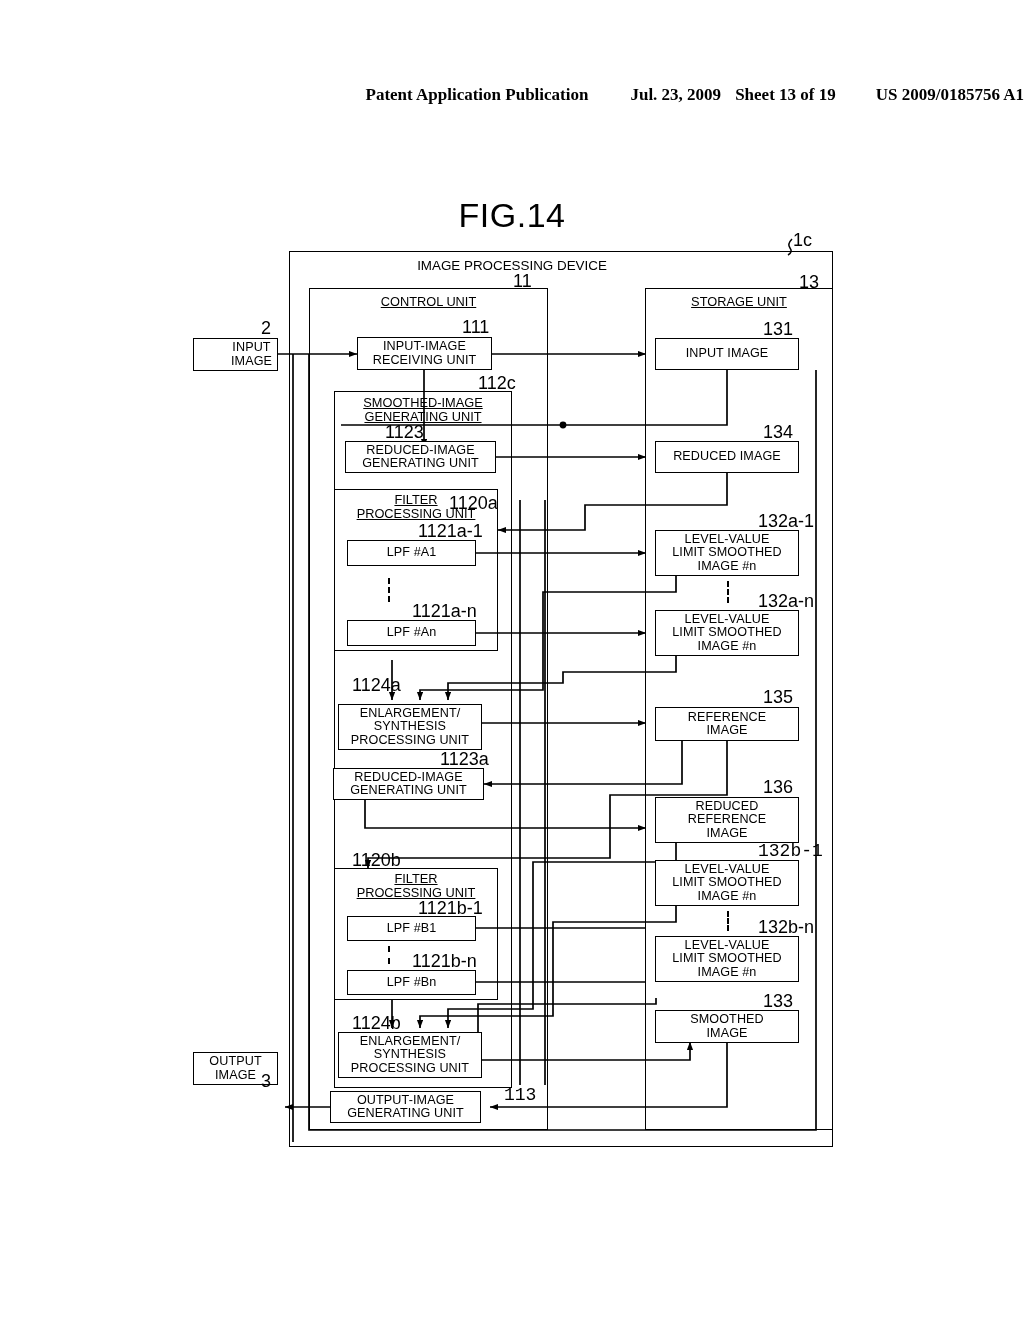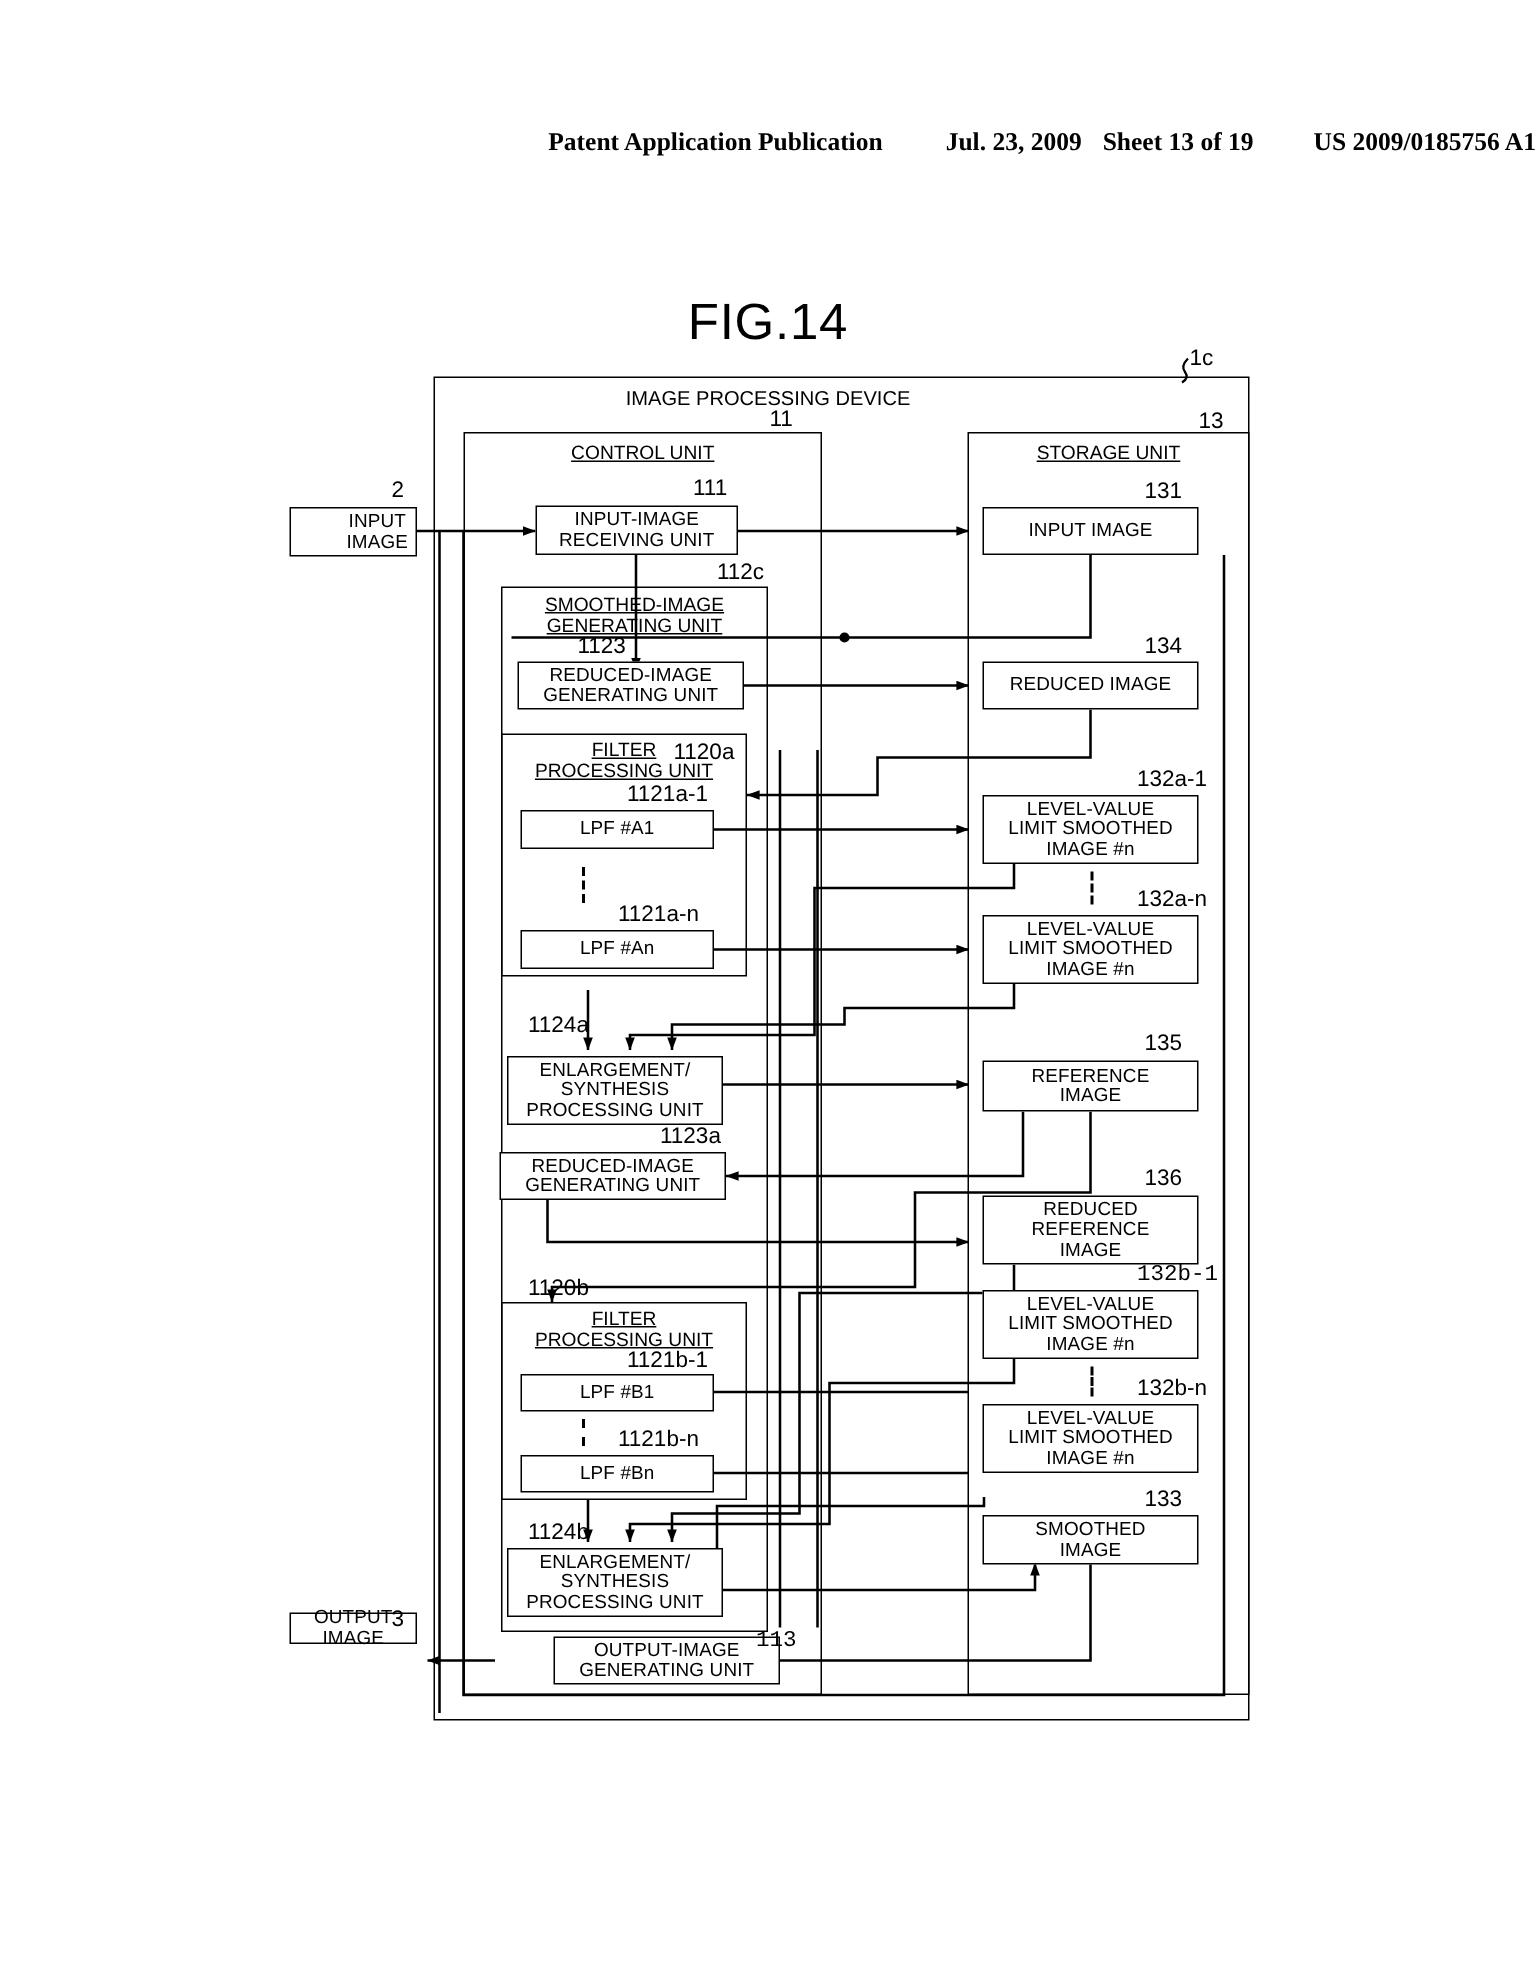--- a/index.html
+++ b/index.html
@@ -43,21 +43,21 @@
   .grp{
     position:absolute;box-sizing:border-box;
     border:1.6px solid #000;background:transparent;
   }
   .grp-title{
     position:absolute;text-align:center;font-size:12.8px;line-height:1.08;
     white-space:pre-line;
     text-decoration:underline;
   }
   .ref{
-    position:absolute;font-size:15px;white-space:nowrap;
+    position:absolute;font-size:18px;white-space:nowrap;
   }
   .dev-title{
     position:absolute;text-align:center;font-size:13.4px;width:100%;
   }
   .dots{
     position:absolute;width:0;border-left:2.6px dashed #000;height:26px;
   }
 </style>
 </head>
 <body>
@@ -154,21 +154,21 @@
 <div class="grp" style="left:645px;top:288px;width:188px;height:842px;"></div>
 <div class="grp-title" style="left:645px;top:295px;width:188px;">STORAGE UNIT</div>
 <div class="ref" style="left:799px;top:272px;">13</div>
 
 <div class="bx" style="left:193px;top:338px;width:85px;height:33px;white-space:pre-line;padding-left:32px;">
   <span>INPUT
 IMAGE</span>
 </div>
 <div class="ref" style="left:261px;top:318px;">2</div>
 
-<div class="bx" style="left:193px;top:1075px;width:85px;height:21px;white-space:pre-line;">
+<div class="bx" style="left:193px;top:1052px;width:85px;height:33px;white-space:pre-line;">
   <span>OUTPUT
 IMAGE</span>
 </div>
 <div class="ref" style="left:261px;top:1071px;">3</div>
 
 <div class="bx" style="left:357px;top:337px;width:135px;height:33px;white-space:pre-line;">
   <span>INPUT-IMAGE
 RECEIVING UNIT</span>
 </div>
 <div class="ref" style="left:462px;top:317px;">111</div>
@@ -231,21 +231,21 @@
 </div>
 <div class="ref" style="left:412px;top:951px;">1121b-n</div>
 
 <div class="bx" style="left:338px;top:1032px;width:144px;height:46px;white-space:pre-line;">
   <span>ENLARGEMENT/
 SYNTHESIS
 PROCESSING UNIT</span>
 </div>
 <div class="ref" style="left:352px;top:1013px;">1124b</div>
 
-<div class="bx" style="left:330px;top:1091px;width:151px;height:32px;white-space:pre-line;margin-left:39px;">
+<div class="bx" style="left:330px;top:1091px;width:151px;height:32px;white-space:pre-line;">
   <span>OUTPUT-IMAGE
 GENERATING UNIT</span>
 </div>
 <div class="ref" style="left:504px;top:1085px;font-family:Liberation Mono, monospace;">113</div>
 
 <div class="bx" style="left:655px;top:338px;width:144px;height:32px;">
   <span>INPUT IMAGE</span>
 </div>
 <div class="ref" style="left:763px;top:319px;">131</div>
 

